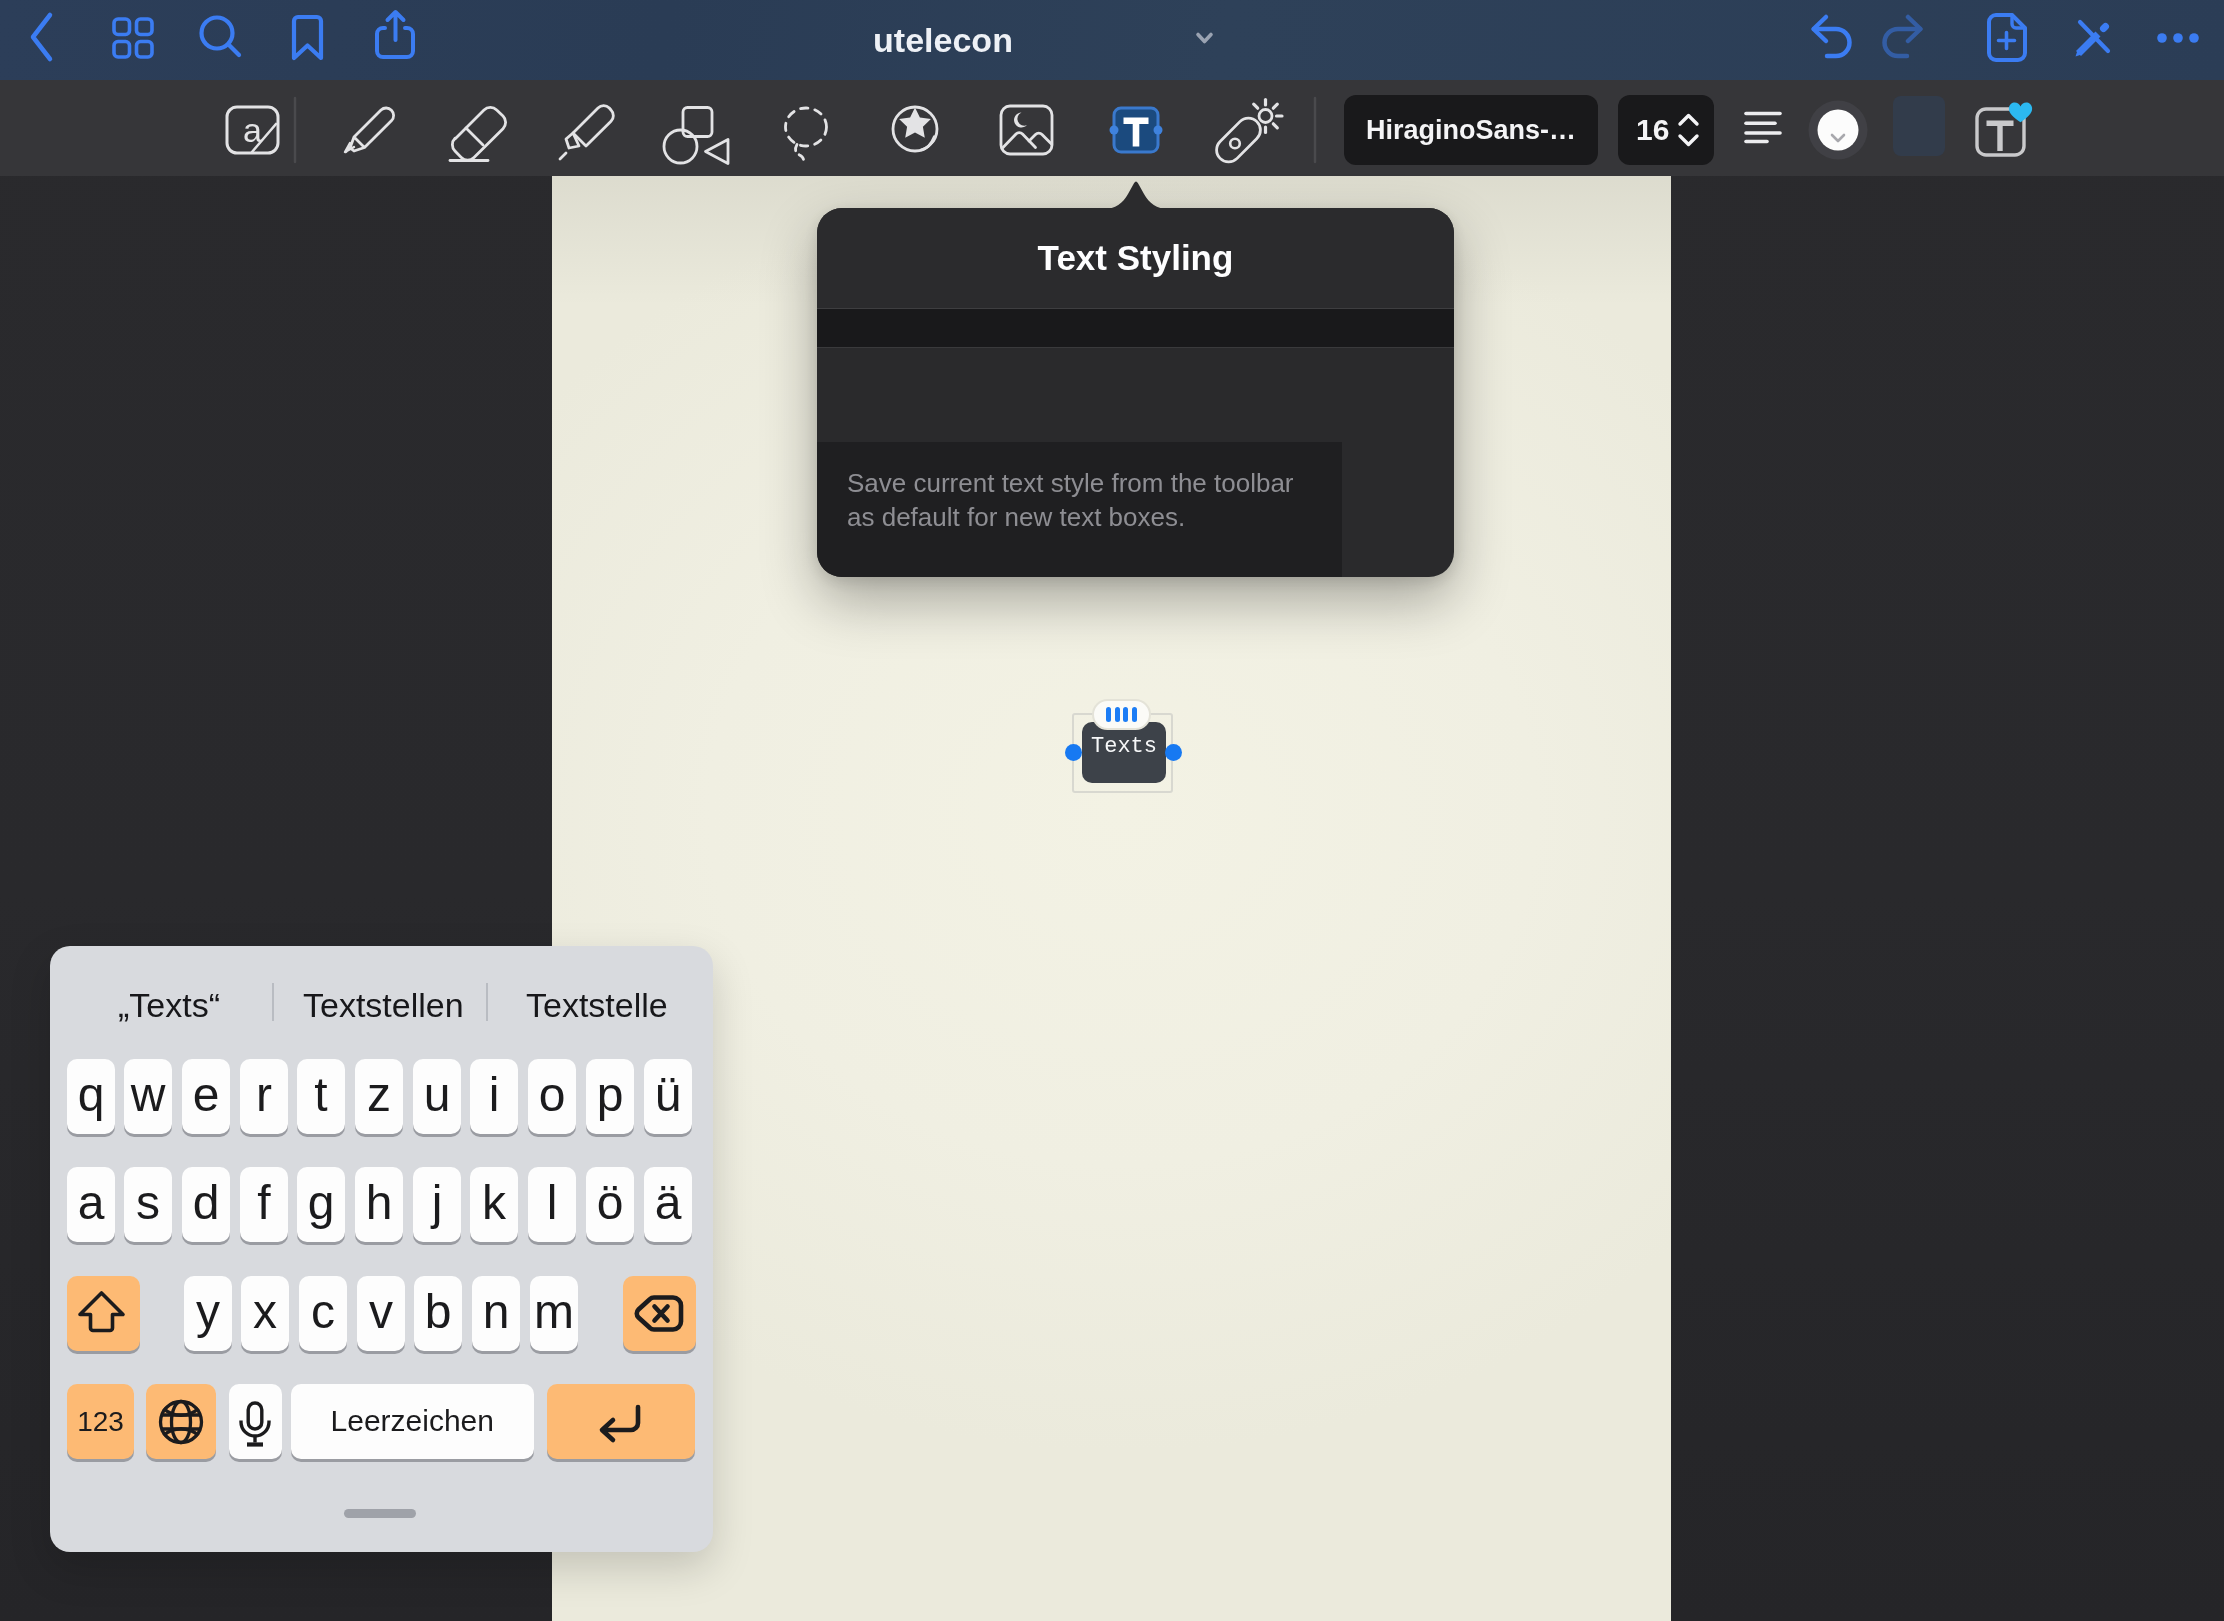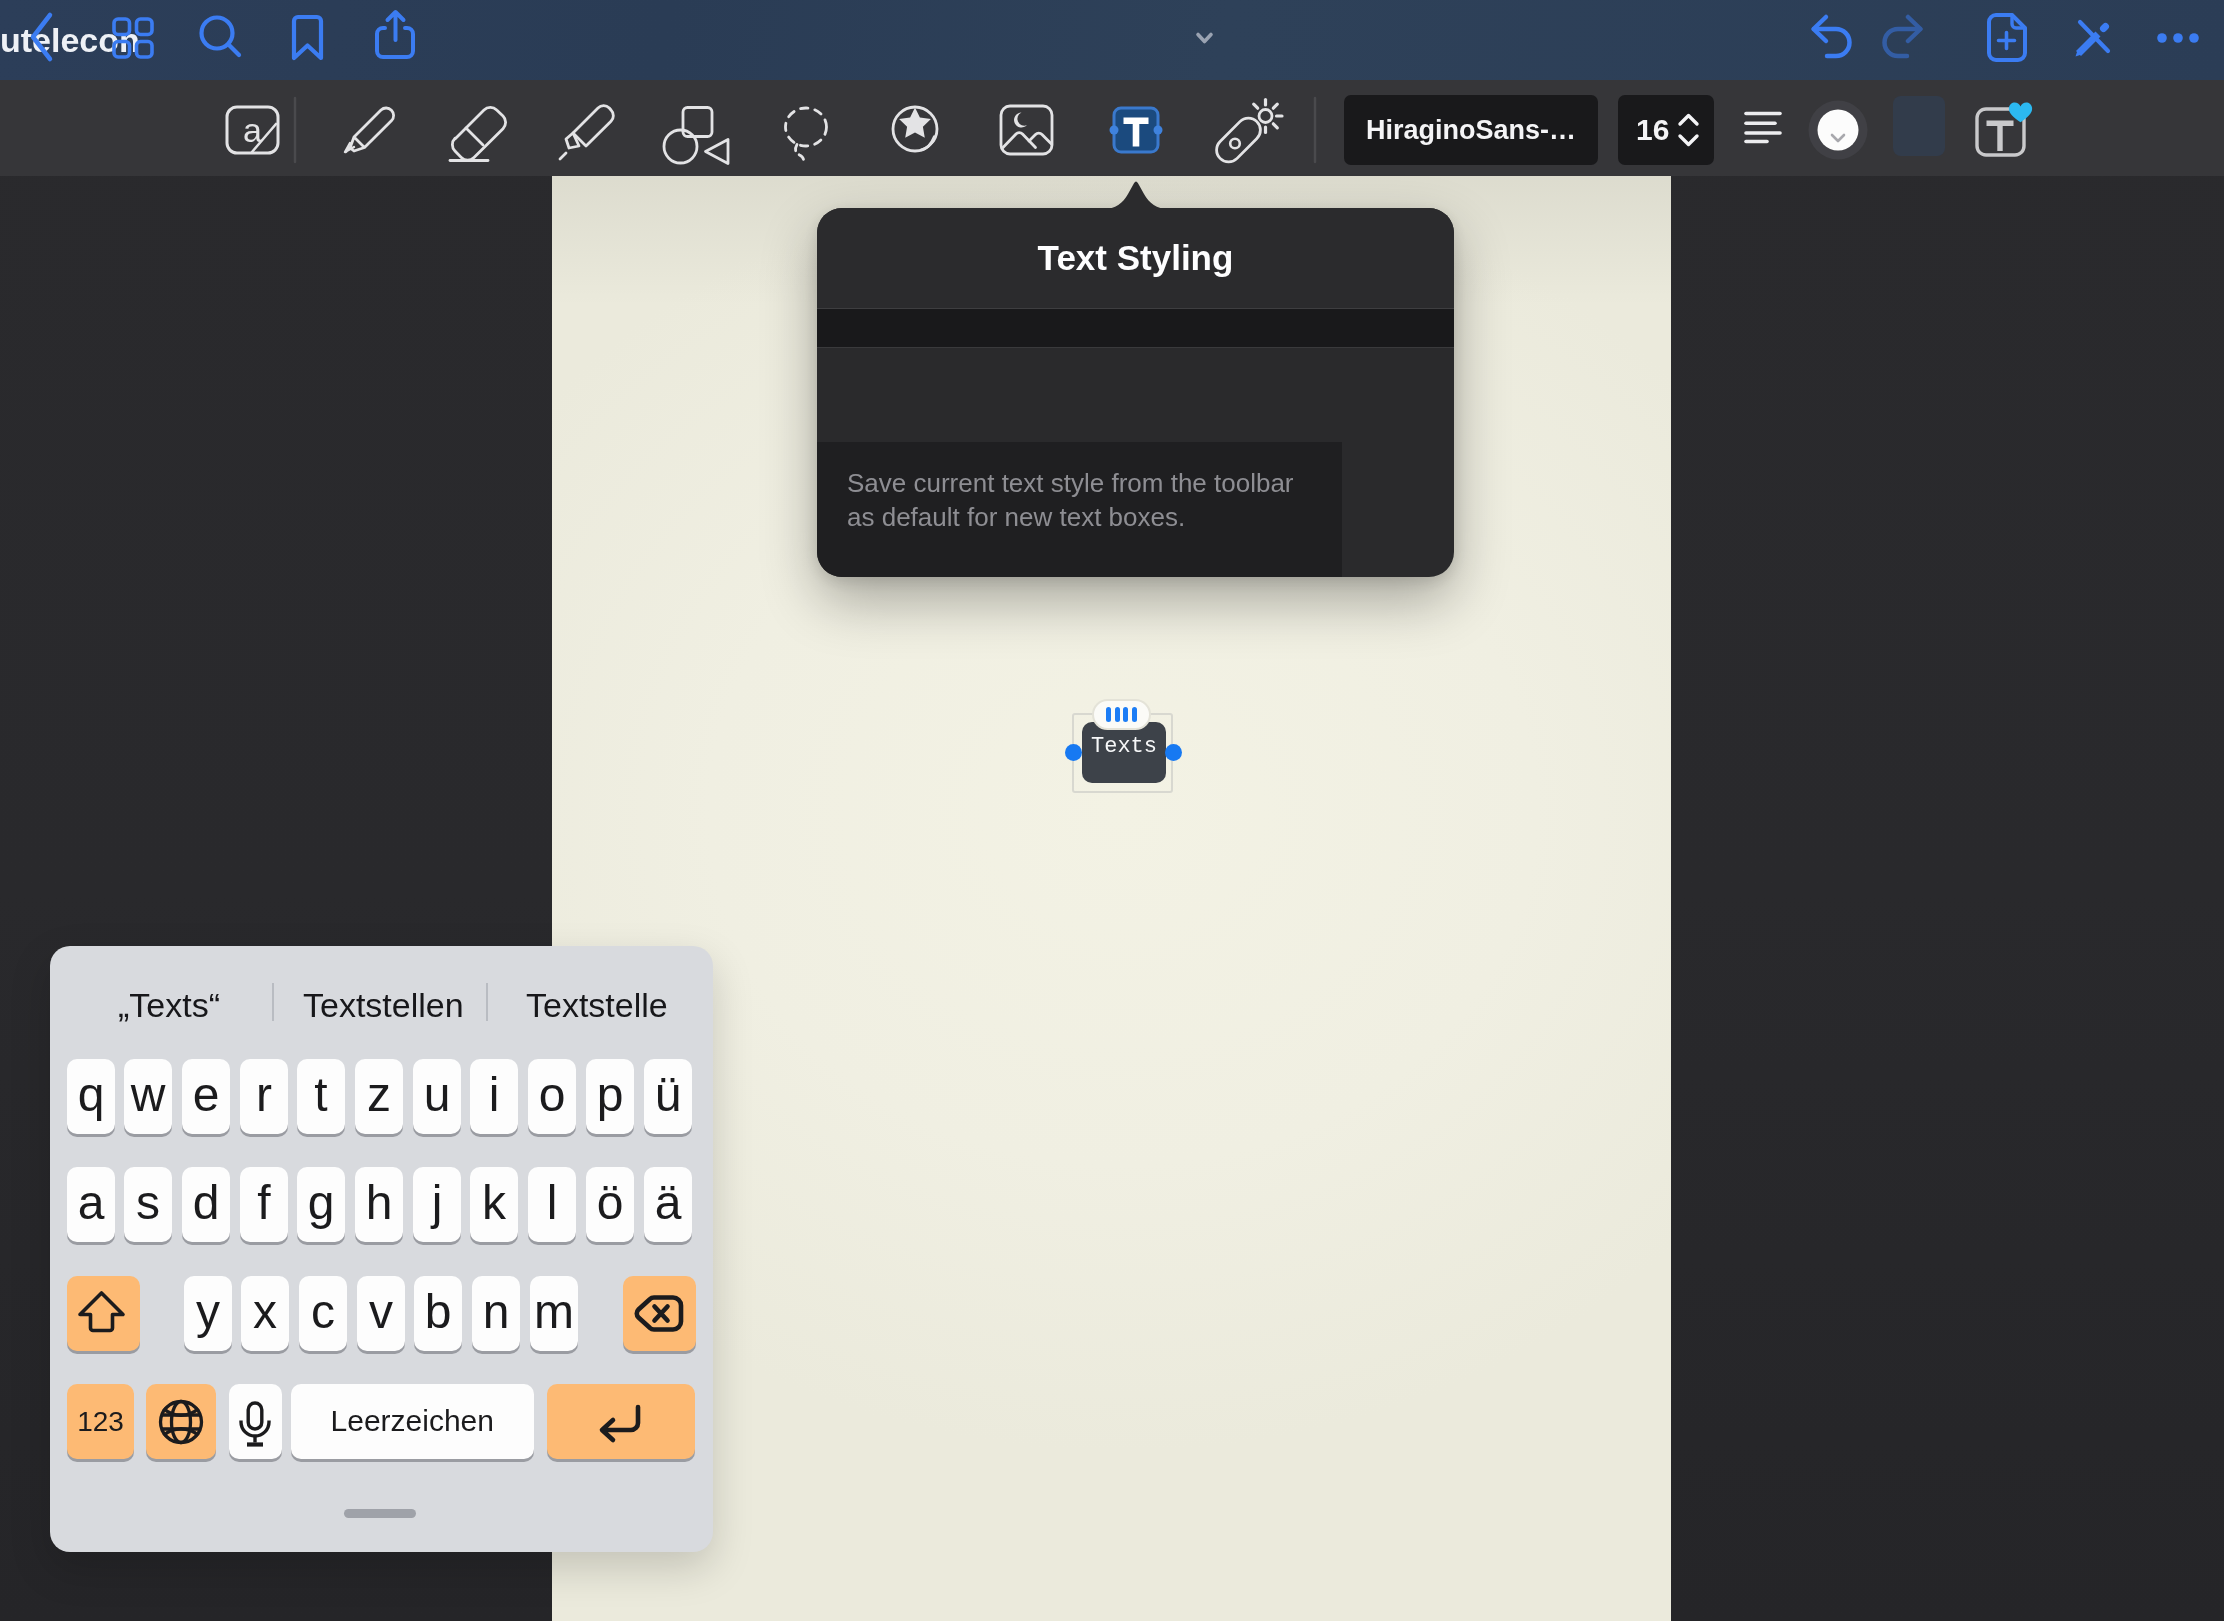--- a/index.html
+++ b/index.html
@@ -4,26 +4,26 @@
 <style>
   * { margin:0; padding:0; box-sizing:border-box; -webkit-font-smoothing:antialiased; }
   html,body { width:2224px; height:1621px; overflow:hidden; }
   body { font-family:"Liberation Sans", sans-serif; position:relative; background:linear-gradient(180deg,#2a2a2d 0%,#29292c 55%,#252528 100%); transform:translateZ(0); }
   .abs { position:absolute; }
   .sug,.key,#title,#pop-title,#pop-save,#pop-foot,#darkpill,#fontpill,#sizepill,svg { will-change:transform; }
 
   
   #topbar { left:0; top:0; width:2224px; height:80px;
     background:linear-gradient(100deg,#2c3e59 0%,#2a3c55 30%,#2e4159 55%,#2b3d56 100%); }
-  #title { left:0; top:0; width:1886px; height:80px; text-align:left; line-height:80px;
+  #title { left:0; top:0; width:1886px; height:80px; text-align:center; line-height:80px;
     color:#eef1f6; font-size:34px; font-weight:bold; letter-spacing:0px; }
 
   
   #toolbar { left:0; top:80px; width:2224px; height:96px; background:#363639; }
-  .pill { position:absolute; background:#19191b; border-radius:7px; color:#f4f4f6;
+  .pill { position:absolute; background:#19191b; border-radius:12px; color:#f4f4f6;
     text-align:center; }
   #fontpill { left:1344px; top:95px; width:254px; height:70px; line-height:70px;
     font-size:27px; font-weight:bold; }
   #sizepill { left:1618px; top:95px; width:96px; height:70px; line-height:70px;
     font-size:30px; font-weight:bold; text-align:left; padding-left:18px; }
   #bluehint { left:1893px; top:96px; width:52px; height:60px; border-radius:8px;
     background:#313d51; opacity:0.78; }
 
   
   #page { left:552px; top:176px; width:1119px; height:1445px;

